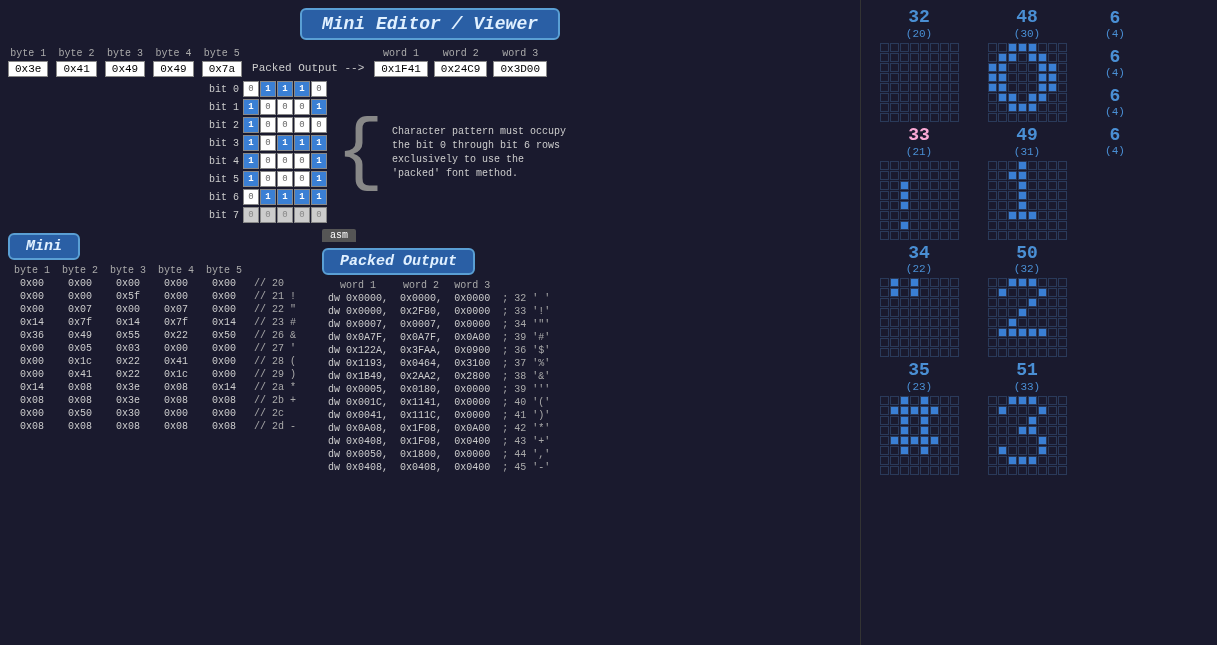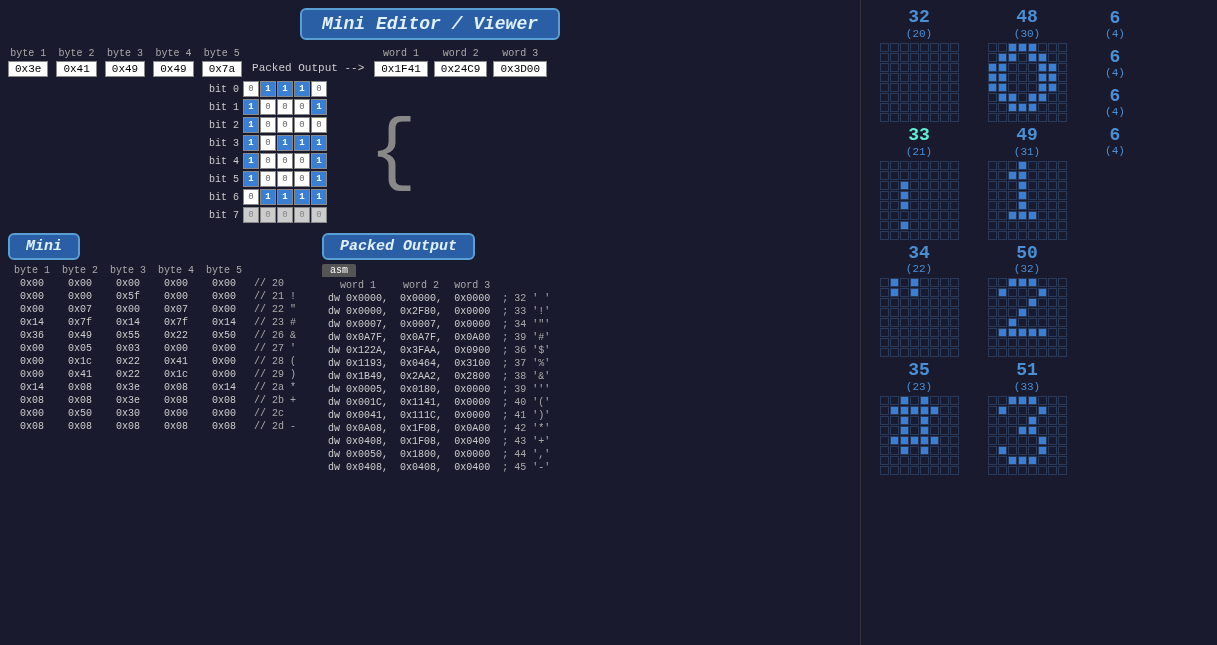--- a/index.html
+++ b/index.html
@@ -242,21 +242,21 @@
       <div class="word-col" style="margin-left:4px">
         <span class="word-label">word 2</span>
         <span class="word-value">0x24C9</span>
       </div>
       <div class="word-col" style="margin-left:4px">
         <span class="word-label">word 3</span>
         <span class="word-value">0x3D00</span>
       </div>
     </div>
 
-    <div style="display:flex; margin-left: 195px; margin-bottom: 0; gap: 33px;">
+    <div style="display:flex; margin-left: 195px; margin-bottom: 0;">
       <div>
 
         <div class="bit-row">
           <span class="bit-row-label">bit 0</span>
           <div class="bit-cell off">0</div>
           <div class="bit-cell on">1</div>
           <div class="bit-cell on">1</div>
           <div class="bit-cell on">1</div>
           <div class="bit-cell off">0</div>
         </div>
@@ -320,20 +320,21 @@
           <div class="bit-cell gray">0</div>
           <div class="bit-cell gray">0</div>
           <div class="bit-cell gray">0</div>
           <div class="bit-cell gray">0</div>
           <div class="bit-cell gray">0</div>
         </div>
       </div>
 
       <div style="display:flex; align-items:center; margin-left:8px; margin-top:0;">
         <span style="font-size:80px; color:#888; line-height:1; margin-right:8px;">{</span>
+        <span style="font-size:10px; color:#ccc; max-width:180px; line-height:1.4;">Character pattern must occupy the bit 0 through bit 6 rows exclusively to use the 'packed' font method.</span>
       </div>
     </div>
 
     <div class="bottom-section">
 
       <div class="input-panel">
         <div>
           <span class="section-label-box">Mini</span>
         </div>
         <table class="data-table">
@@ -443,24 +444,24 @@
                 <td>0x08</td>
                 <td>0x08</td>
                 <td class="comment">// 2d -</td>
               </tr>
             </tbody>
         </table>
       </div>
 
       <div class="output-panel" style="margin-left: 10px;">
         <div>
+          <span class="asm-tab">asm</span>
+        </div>
+        <div>
           <span class="section-label-box">Packed Output</span>
-        </div>
-        <div>
-          <span class="asm-tab">asm</span>
         </div>
         <table class="data-table">
           <thead>
             <tr>
               <th>word 1</th>
               <th>word 2</th>
               <th>word 3</th>
               <th></th>
             </tr>
           </thead>
@@ -623,21 +624,21 @@
               <div style="width: 9px; height: 9px; border: 1px solid rgb(42, 58, 90); background: rgb(26, 26, 46);"></div>
               <div style="width: 9px; height: 9px; border: 1px solid rgb(42, 58, 90); background: rgb(26, 26, 46);"></div>
               <div style="width: 9px; height: 9px; border: 1px solid rgb(42, 58, 90); background: rgb(26, 26, 46);"></div>
               <div style="width: 9px; height: 9px; border: 1px solid rgb(42, 58, 90); background: rgb(26, 26, 46);"></div>
               <div style="width: 9px; height: 9px; border: 1px solid rgb(42, 58, 90); background: rgb(26, 26, 46);"></div>
               <div style="width: 9px; height: 9px; border: 1px solid rgb(42, 58, 90); background: rgb(26, 26, 46);"></div>
               <div style="width: 9px; height: 9px; border: 1px solid rgb(42, 58, 90); background: rgb(26, 26, 46);"></div>
             </div>
           </div>
           <div style="display: flex; flex-direction: column; align-items: center;">
-            <div style="font-size: 18px; font-weight: bold; color: #5eead4; text-align: center; line-height: 1.1;">33</div>
+            <div style="font-size: 18px; font-weight: bold; color: #f9a8d4; text-align: center; line-height: 1.1;">33</div>
             <div style="font-size: 11px; color: rgb(74, 143, 212); text-align: center; margin-bottom: 3px;">(21)</div>
             <div style="display: grid; grid-template-columns: repeat(8, 9px); grid-template-rows: repeat(8, 9px); gap: 1px;">
               <div style="width: 9px; height: 9px; border: 1px solid rgb(42, 58, 90); background: rgb(26, 26, 46);"></div>
               <div style="width: 9px; height: 9px; border: 1px solid rgb(42, 58, 90); background: rgb(26, 26, 46);"></div>
               <div style="width: 9px; height: 9px; border: 1px solid rgb(42, 58, 90); background: rgb(26, 26, 46);"></div>
               <div style="width: 9px; height: 9px; border: 1px solid rgb(42, 58, 90); background: rgb(26, 26, 46);"></div>
               <div style="width: 9px; height: 9px; border: 1px solid rgb(42, 58, 90); background: rgb(26, 26, 46);"></div>
               <div style="width: 9px; height: 9px; border: 1px solid rgb(42, 58, 90); background: rgb(26, 26, 46);"></div>
               <div style="width: 9px; height: 9px; border: 1px solid rgb(42, 58, 90); background: rgb(26, 26, 46);"></div>
               <div style="width: 9px; height: 9px; border: 1px solid rgb(42, 58, 90); background: rgb(26, 26, 46);"></div>

